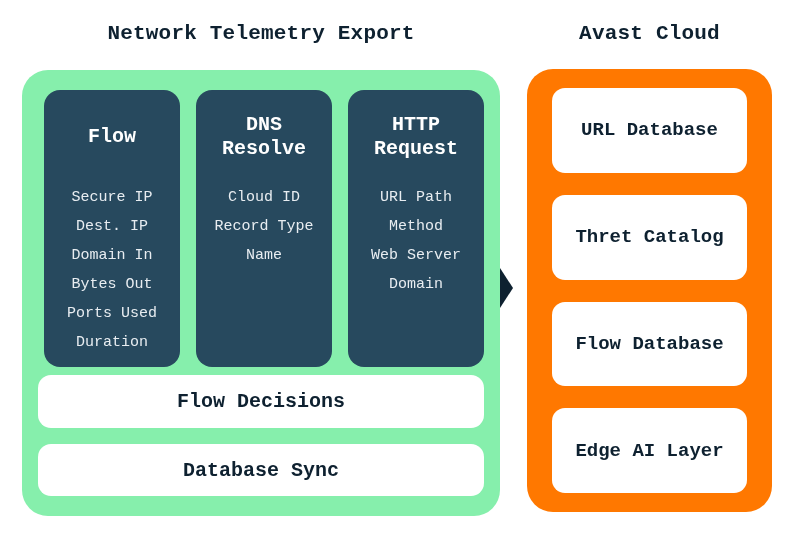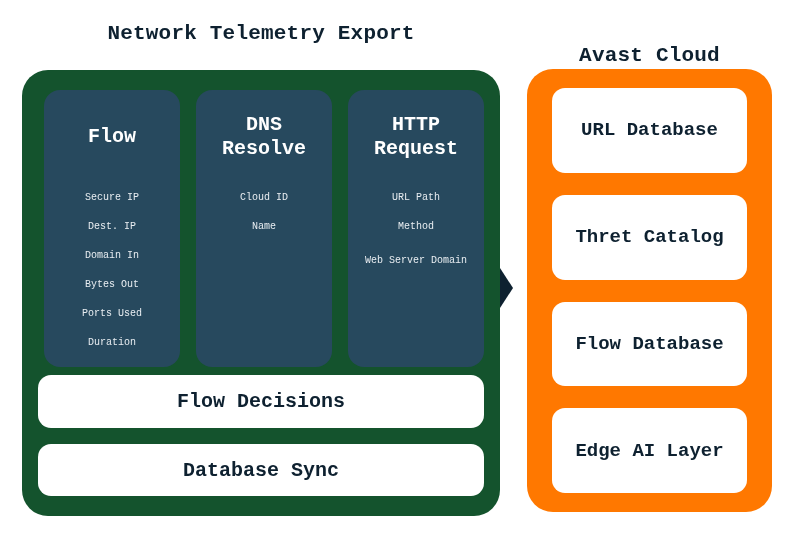--- a/index.html
+++ b/index.html
@@ -15,28 +15,28 @@
   .panel-title {
     position: absolute;
     top: 22px;
     text-align: center;
     font-size: 21px;
     font-weight: bold;
     color: #0e2130;
     letter-spacing: 0.2px;
   }
   .panel-title.left  { left: 22px;  width: 478px; }
-  .panel-title.right { left: 527px; width: 245px; margin-top: 22px; }
+  .panel-title.right { left: 527px; width: 245px; }
 
   
   .dark-panel {
     position: absolute;
     left: 22px; top: 70px;
     width: 478px; height: 446px;
-    background: #14532d;
+    background: #86efac;
     border-radius: 26px;
   }
   .arrow-tab {
     position: absolute;
     right: -13px; top: 198px;
     width: 13px; height: 40px;
     background: #0e2130;
     clip-path: polygon(0 0, 100% 50%, 0 100%);
   }
   .columns {
@@ -65,21 +65,21 @@
     font-weight: bold;
     color: #ffffff;
     line-height: 1.2;
   }
   .col-items {
     list-style: none;
     text-align: center;
     padding: 0 10px;
   }
   .col-items li {
-    font-size: 10px;
+    font-size: 15px;
     line-height: 29px;
     color: #e8edf1;
   }
   .bar {
     position: absolute;
     left: 16px;
     width: 446px;
     height: 53px;
     background: #ffffff;
     border-radius: 13px;
@@ -140,30 +140,31 @@
           <li>Bytes Out</li>
           <li>Ports Used</li>
           <li>Duration</li>
         </ul>
       </div>
 
       <div class="column">
         <div class="col-title">DNS Resolve</div>
         <ul class="col-items">
           <li>Cloud ID</li>
+          <li>Record Type</li>
           <li>Name</li>
         </ul>
       </div>
 
       <div class="column">
         <div class="col-title">HTTP Request</div>
         <ul class="col-items">
           <li>URL Path</li>
           <li>Method</li>
-          <li style="margin-top:5px">Web Server Domain</li>
+          <li style="">Web Server Domain</li>
         </ul>
       </div>
 
     </div>
 
     <div class="bar bar-1">Flow Decisions</div>
     <div class="bar bar-2">Database Sync</div>
 
     <div class="arrow-tab"></div>
   </div>

